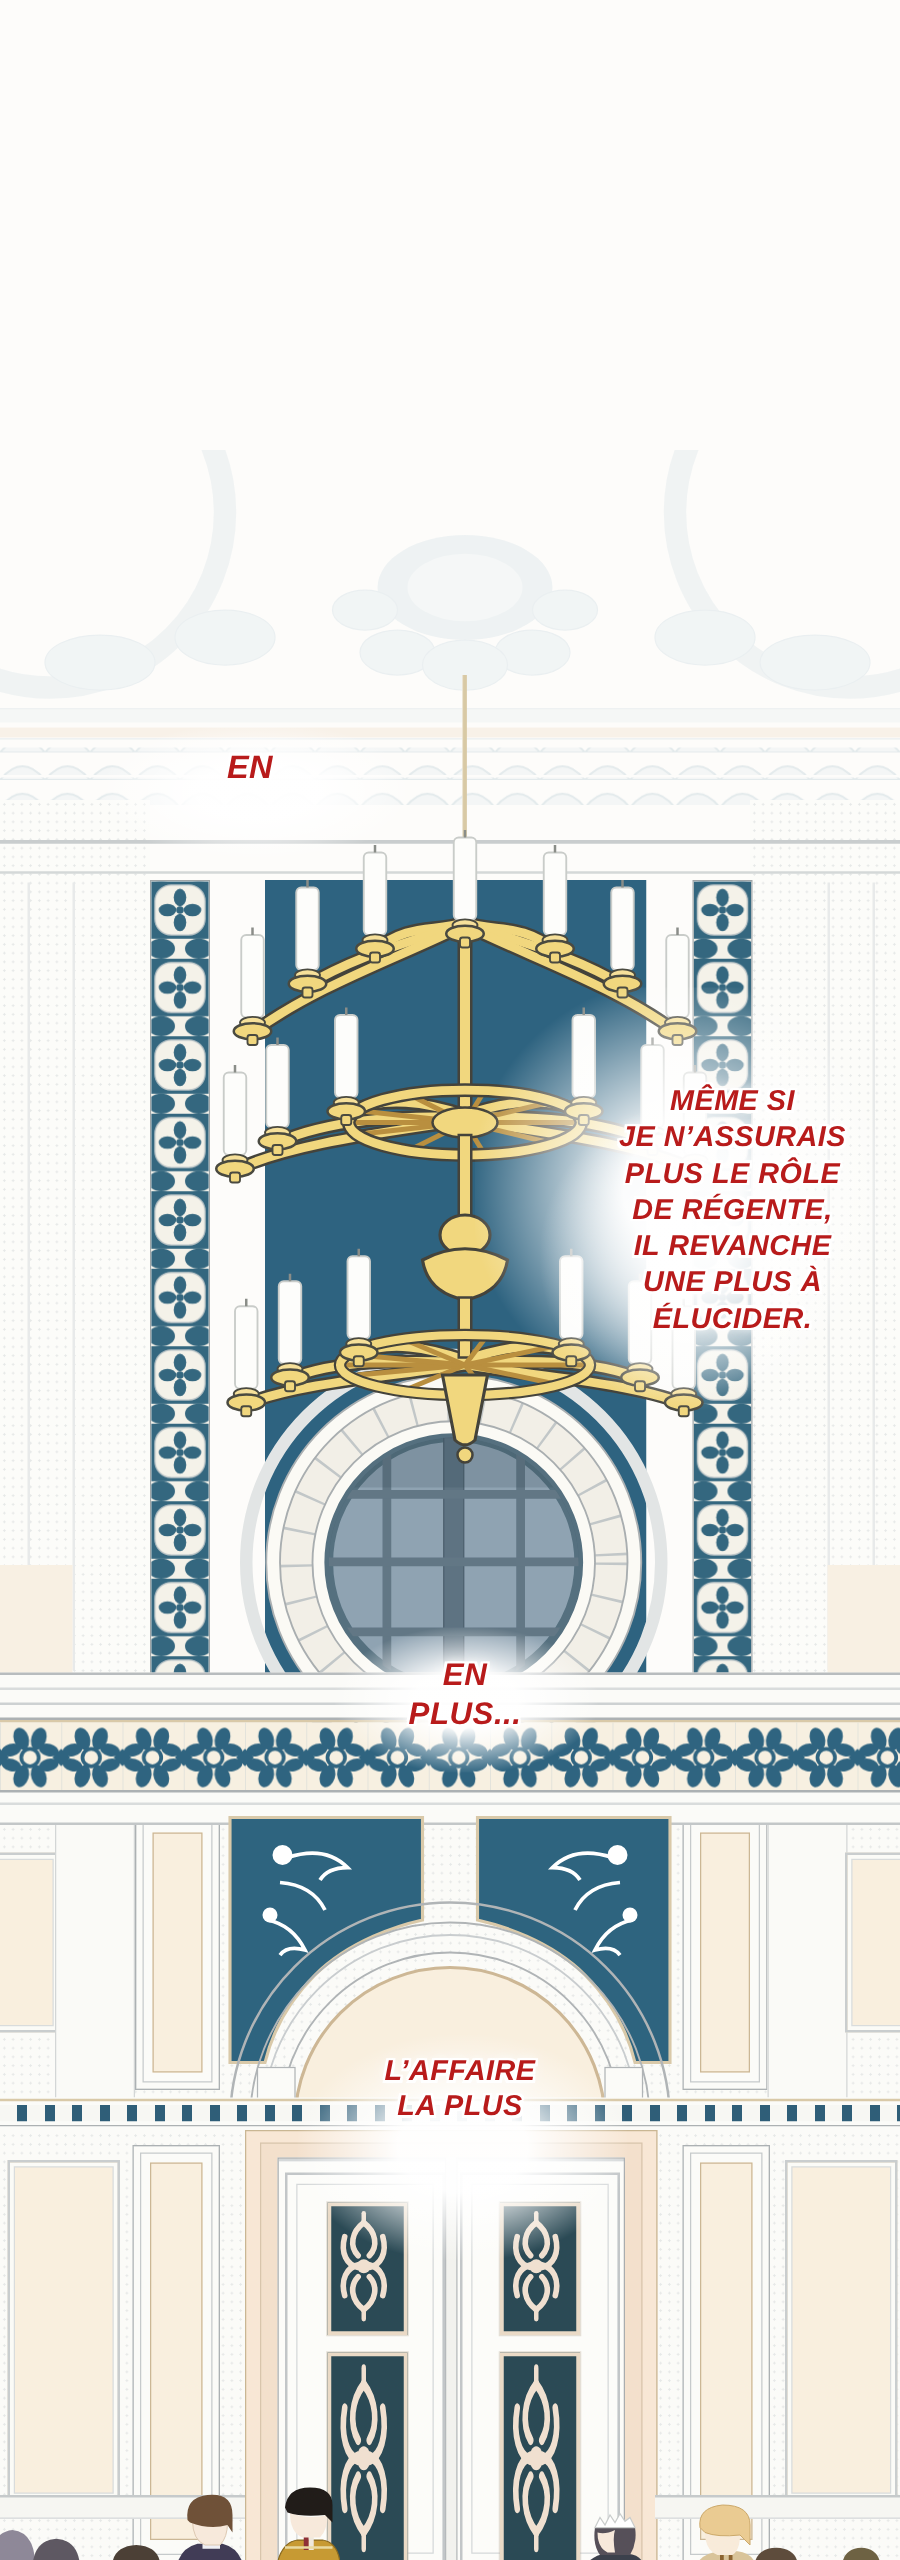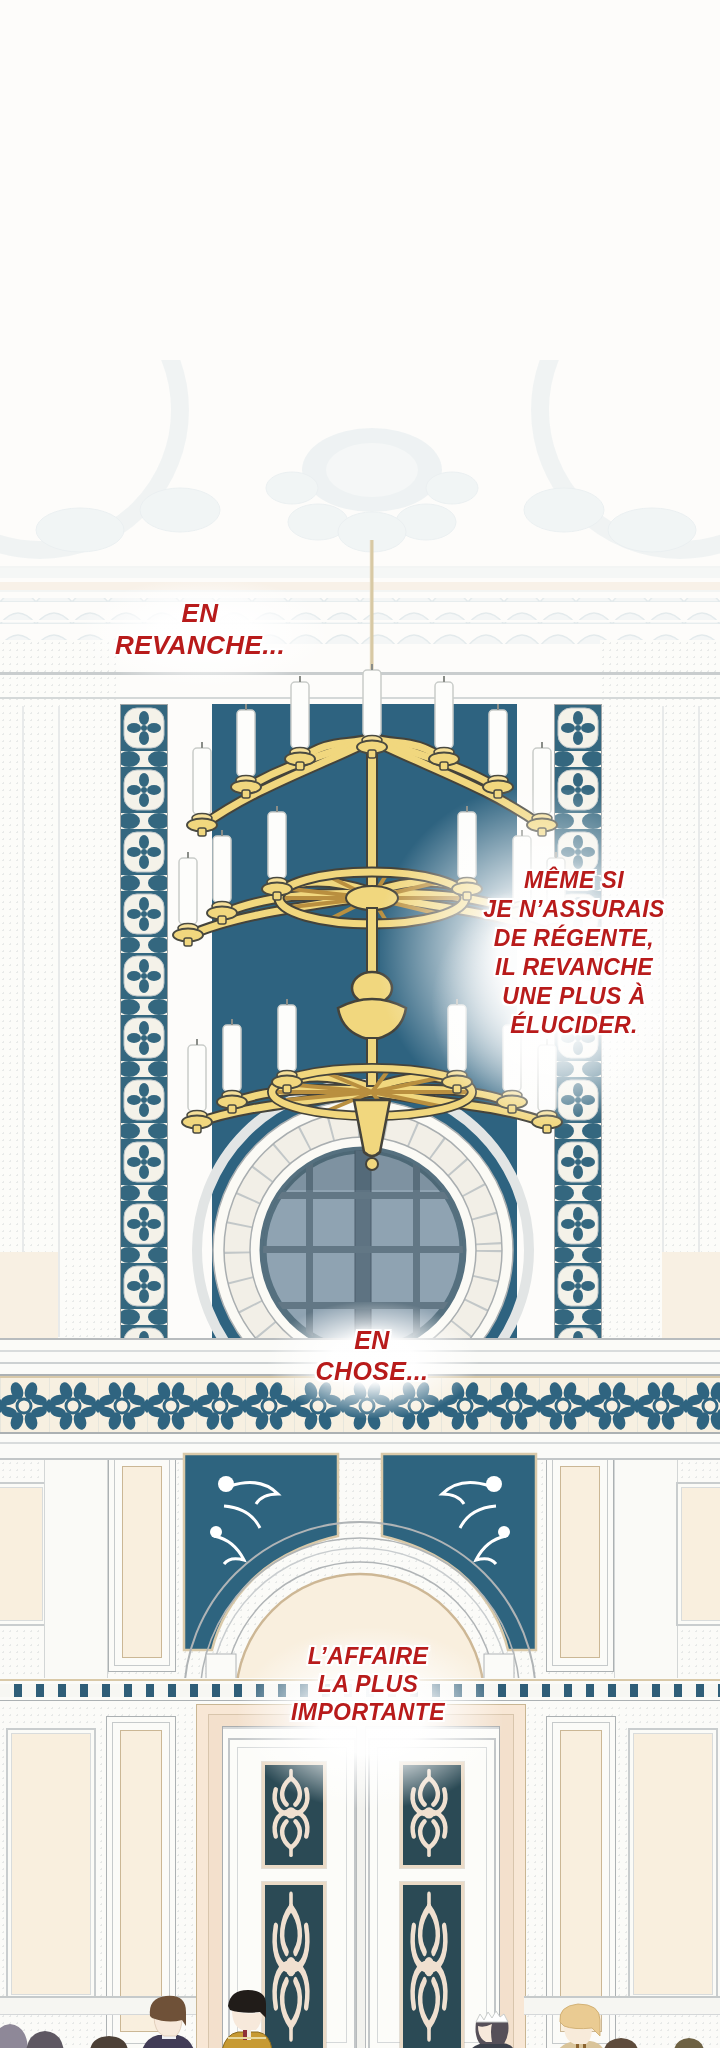--- a/index.html
+++ b/index.html
@@ -419,33 +419,32 @@
   <svg class="abs" style="left:674px;top:2038px;z-index:35;" width="30" height="12" viewBox="0 0 30 12">
     <path d="M0,12 Q2,1 15,0 Q28,1 30,12 Z" fill="#6E6243"></path>
   </svg>
 
   <div class="halo" style="left:80px;top:578px;width:250px;height:110px;"></div>
   <div class="halo" style="left:268px;top:1302px;width:210px;height:116px;"></div>
   <div class="halo" style="left:238px;top:1628px;width:264px;height:180px;"></div>
 
   <div class="caption" style="left:100px;top:597px;width:200px;font-size:26px;line-height:32px;">
     <span>EN</span>
-    <span>REVANCHE...</span>
-  </div>
-  <div class="caption" style="left:456px;top:866px;width:236px;font-size:23px;line-height:29px;">
+  </div>
+  <div class="caption" style="left:468px;top:866px;width:236px;font-size:23px;line-height:29px;">
     <span>MÊME SI</span>
     <span>JE N’ASSURAIS</span>
+    <span>PLUS LE RÔLE</span>
     <span>DE RÉGENTE,</span>
     <span>IL REVANCHE</span>
     <span>UNE PLUS À</span>
     <span>ÉLUCIDER.</span>
   </div>
   <div class="caption" style="left:292px;top:1325px;width:160px;font-size:25px;line-height:31px;">
     <span>EN</span>
-    <span>CHOSE...</span>
+    <span>PLUS...</span>
   </div>
   <div class="caption" style="left:258px;top:1642px;width:220px;font-size:23px;line-height:28px;">
     <span>L’AFFAIRE</span>
     <span>LA PLUS</span>
-    <span>IMPORTANTE</span>
   </div>
 
 </div>
 
 </body></html>

